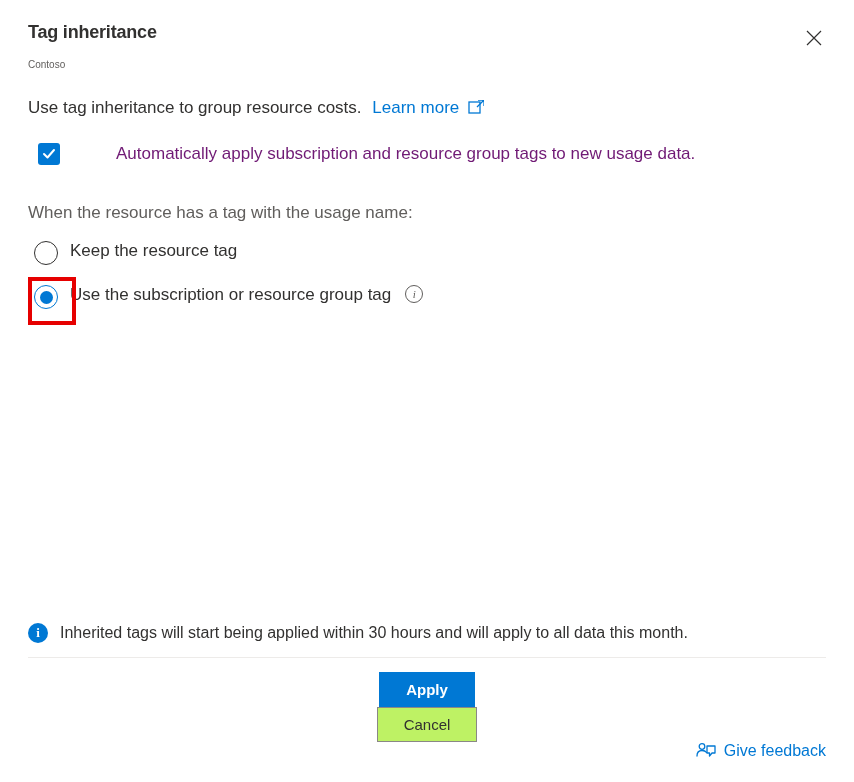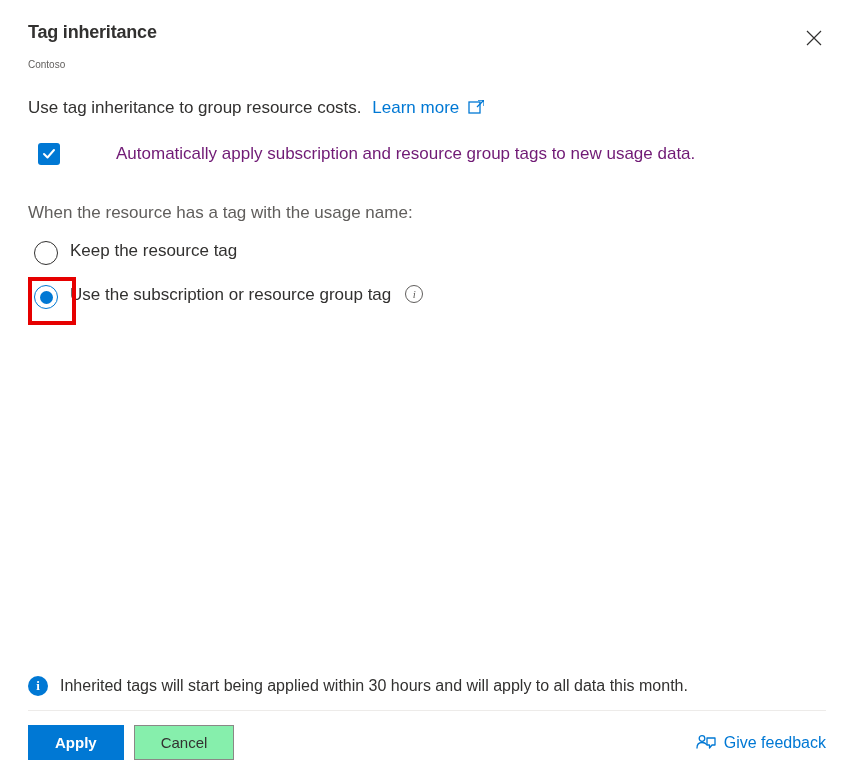--- a/index.html
+++ b/index.html
@@ -94,27 +94,27 @@
       background: #0078d4;
       display: flex; align-items: center; justify-content: center;
       color: #fff;
       font-size: 13px; font-weight: 600;
       font-family: Georgia, serif;
       flex-shrink: 0;
     }
     .footer {
       border-top: 1px solid #edebe9;
       padding-top: 14px;
-      display: flex; align-items: center; gap: 10px;
+      display: flex; align-items: center;  flex-direction: column;
     }
     .btn {
       padding: 8px 26px;
       font-size: 15px;
       border: 1px solid #8a8886;
-      background: #86efac;
+      background: #bef264;
       color: #323130;
       cursor: pointer;
       font-family: inherit;
     }
     .btn.primary { background: #0078d4; border-color: #0078d4; color: #fff; font-weight: 600; }
     .feedback {
       margin-left: auto;
       display: flex; align-items: flex-start; gap: 8px;
       color: #0078d4;
       font-size: 16px;

